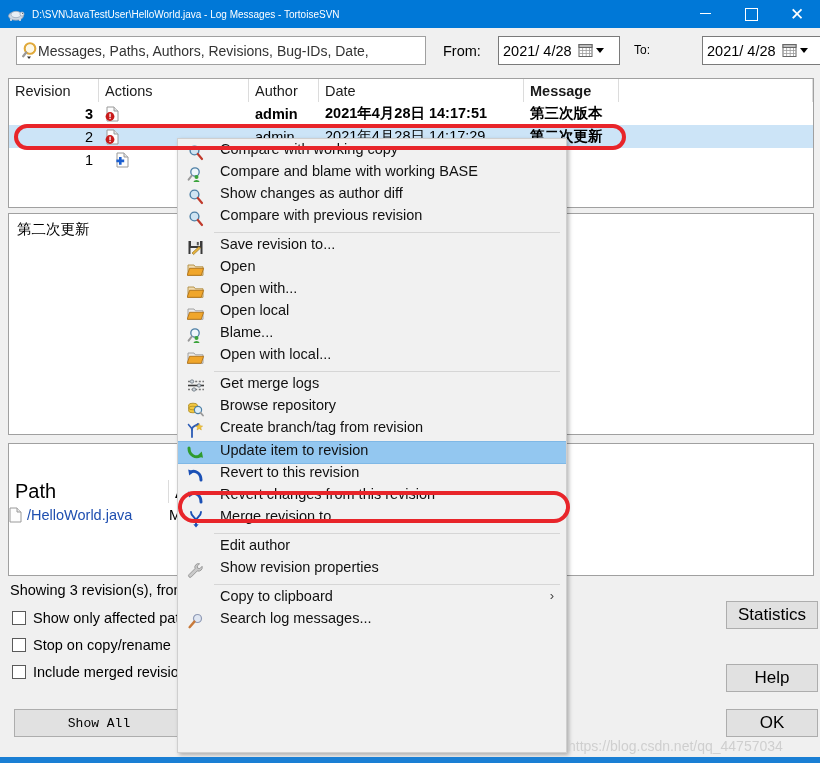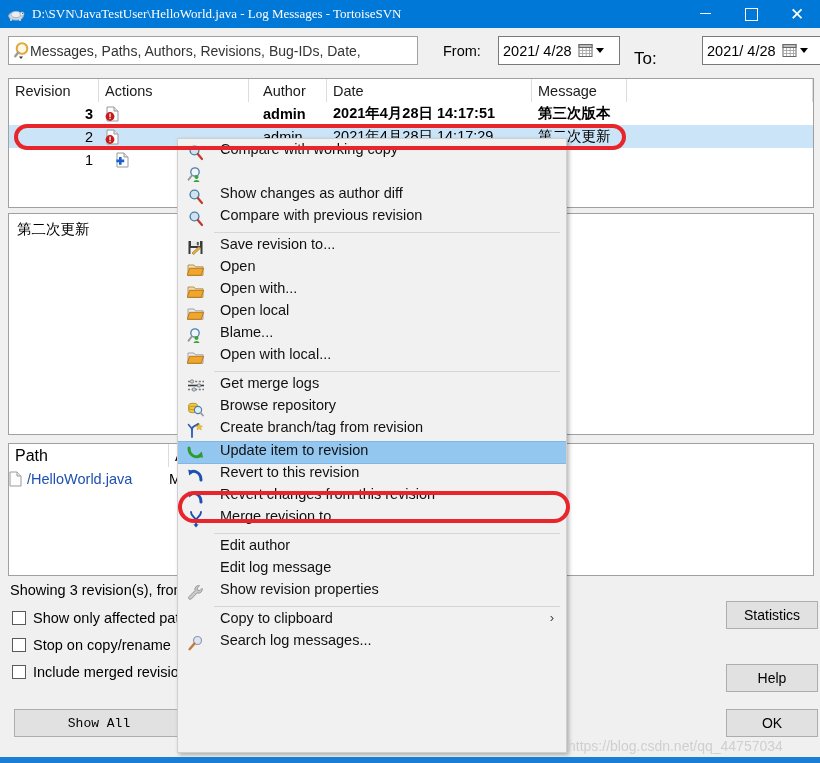--- a/index.html
+++ b/index.html
@@ -22,23 +22,23 @@
     position: absolute; left: 0; top: 0; width: 820px; height: 28px;
     background: #0078d7;
     display: flex; align-items: center;
   }
   .tb-icon {
     width: 20px; height: 20px; margin-left: 6px; margin-right: 6px;
     position: relative; flex: 0 0 auto;
   }
   .tb-icon svg { display: block; }
   .tb-title {
-    color: #ffffff; font-size: 13px; white-space: nowrap;
+    color: #ffffff; font-size: 10px; white-space: nowrap;
     letter-spacing: 0px; flex: 1 1 auto; overflow: hidden;
-    font-family: Liberation Serif, serif;
+    font-family: Liberation Sans, sans-serif;
   }
   .tb-buttons { display: flex; height: 28px; flex: 0 0 auto; }
   .tb-btn {
     width: 46px; height: 28px; display: flex; align-items: center;
     justify-content: center; color: #fff; font-size: 14px; cursor: default;
   }
   .tb-btn.min::after {
     content: ""; display: block; width: 11px; height: 1px; background: #fff;
     margin-bottom: 1px;
   }
@@ -46,39 +46,39 @@
     content: ""; display: block; width: 11px; height: 11px;
     border: 1px solid #fff;
   }
   .tb-btn.close { font-size: 17px; font-weight: 300; line-height: 1; }
 
   
   .filter-row {
     position: absolute; left: 0; top: 28px; width: 820px; height: 45px;
   }
   .search-box {
-    position: absolute; left: 8px; top: 8px; width: 410px; height: 29px;
+    position: absolute; left: 16px; top: 8px; width: 410px; height: 29px;
     background: #ffffff; border: 1px solid #a0a0a0;
     display: flex; align-items: center;
   }
   .search-icon { width: 24px; height: 24px; margin-left: 3px; flex: 0 0 auto; }
   .search-ph {
     font-size: 14px; color: #333; white-space: nowrap; overflow: hidden;
     margin-left: -6px;
   }
   .lbl-from {
     position: absolute; left: 443px; top: 15px; font-size: 14.5px; color: #000;
   }
   .date-from {
     position: absolute; left: 498px; top: 8px; width: 122px; height: 29px;
     background: #fff; border: 1px solid #7a7a7a;
     display: flex; align-items: center; padding-left: 4px;
   }
   .lbl-to {
-    position: absolute; left: 634px; top: 15px; font-size: 17px; color: #000; margin-top: 6px;
+    position: absolute; left: 634px; top: 15px; font-size: 12px; color: #000;
   }
   .date-to {
     position: absolute; left: 702px; top: 8px; width: 125px; height: 29px;
     background: #fff; border: 1px solid #7a7a7a;
     display: flex; align-items: center; padding-left: 4px;
   }
   .date-val { font-size: 14.5px; color: #000; white-space: nowrap; }
   .cal-ico { margin-left: 6px; width: 15px; height: 15px; flex: 0 0 auto; }
   .dd-arrow {
     margin-left: 3px; width: 0; height: 0;
@@ -99,40 +99,40 @@
     display: flex; align-items: center; padding: 8px 6px; }
   .lt-row {
     display: flex; height: 23px; font-size: 14.5px; align-items: center;
   }
   .lt-row .cell { height: 23px; display: flex; align-items: center; padding: 0 6px;
     overflow: hidden; white-space: nowrap; }
   .lt-row.selected { background: #cce4f7; }
   .lt-row.bold .cell { font-weight: bold; }
   .c-rev { width: 90px; justify-content: flex-end; }
   .c-act { width: 150px; }
-  .c-auth { width: 70px; margin-left: 8px; }
+  .c-auth { width: 70px; }
   .c-date { width: 205px; }
-  .c-msg  { width: 95px; }
+  .c-msg  { width: 95px; font-weight: bold; }
   .c-tail { flex: 1 1 auto; }
 
   .act-icons { display: flex; gap: 2px; align-items: center; }
 
   
   .msgpane {
     position: absolute; left: 8px; top: 213px; width: 806px; height: 222px;
     background: #ffffff; border: 1px solid #a0a0a0;
     padding: 6px 8px; font-size: 14.5px; color: #000;
   }
 
   
   .pathlist {
     position: absolute; left: 8px; top: 443px; width: 806px; height: 133px;
     background: #ffffff; border: 1px solid #a0a0a0; overflow: hidden;
   }
-  .pl-head { display: flex; height: 23px; font-size: 16px; align-items: center; }
+  .pl-head { display: flex; height: 23px; font-size: 20px; align-items: center; margin-top: 36px; }
   .pl-head .cell { height: 23px; display: flex; align-items: center; padding: 0 6px;
      border-right: 1px solid #dcdcdc; }
   .pl-row { display: flex; height: 23px; font-size: 14.5px; align-items: center; }
   .pl-row .cell { height: 23px; display: flex; align-items: center; padding: 0 0; }
   .p-path { width: 160px; }
   .p-act  { width: 80px; }
   .p-copy { flex: 1 1 auto; }
   .path-link { color: #1f4fb0; }
   .file-ico { width: 13px; height: 16px; margin-right: 5px; flex: 0 0 auto; }
 
@@ -148,21 +148,21 @@
   .chk .box {
     width: 14px; height: 14px; border: 1px solid #5a5a5a; background: #fff;
     margin-right: 7px; flex: 0 0 auto;
   }
   .chk1 { top: 610px; }
   .chk2 { top: 637px; }
   .chk3 { top: 664px; }
 
   .btn {
     position: absolute; background: #e1e1e1; border: 1px solid #adadad;
-    font-size: 14px; color: #000; display: flex;
+    font-size: 17px; color: #000; display: flex;
     align-items: center; justify-content: center; cursor: default;
     font-family: "Liberation Sans", sans-serif;
   }
   .btn-showall {
     left: 14px; top: 709px; width: 170px; height: 28px;
     font-family: "Liberation Mono", monospace; font-size: 13px;
   }
   .btn-stats { left: 726px; top: 601px; width: 92px; height: 28px; }
   .btn-help  { left: 726px; top: 664px; width: 92px; height: 28px; }
   .btn-ok    { left: 726px; top: 709px; width: 92px; height: 28px; }
@@ -428,20 +428,21 @@
 
     <div class="ctx-item">
       <span class="ico">
         <svg width="17" height="17" viewBox="0 0 17 17">
           <circle cx="8" cy="6" r="4.2" fill="#eef6fb" stroke="#4d7fa5" stroke-width="1.3"></circle>
           <line x1="4.8" y1="9.5" x2="1.6" y2="13.6" stroke="#999" stroke-width="2" stroke-linecap="round"></line>
           <circle cx="9.5" cy="11" r="2" fill="#3aa33a"></circle>
           <path d="M6.3 16 a3.4 3 0 0 1 6.4 0 z" fill="#3aa33a"></path>
         </svg>
       </span>
+      <span class="lab">Compare and blame with working BASE</span>
     </div>
 
     <div class="ctx-item">
       <span class="ico">
         <svg width="17" height="17" viewBox="0 0 17 17">
           <circle cx="7.5" cy="6.5" r="4.4" fill="#cfe4f2" stroke="#4d7fa5" stroke-width="1.4"></circle>
           <line x1="10.8" y1="10" x2="15" y2="15" stroke="#c0392b" stroke-width="2.2" stroke-linecap="round"></line>
         </svg>
       </span>
       <span class="lab">Show changes as author diff</span>
@@ -606,24 +607,20 @@
       <span class="lab">Merge revision to...</span>
     </div>
 
     <div class="ctx-sep"></div>
 
     <div class="ctx-item">
       <span class="ico"></span>
       <span class="lab">Edit author</span>
     </div>
 
-    <div class="ctx-item">
-      <span class="ico"></span>
-      <span class="lab">Edit log message</span>
-    </div>
 
     <div class="ctx-item">
       <span class="ico">
         <svg width="17" height="17" viewBox="0 0 17 17">
           <path d="M12.6 1.8 a3.7 3.7 0 0 0 -4.6 4.8 l-6 6 a1.6 1.6 0 0 0 2.3 2.3 l6 -6 a3.7 3.7 0 0 0 4.8 -4.6 l-2.3 2.3 -2.2 -0.4 -0.4 -2.2 z" fill="#c9c9c9" stroke="#8c8c8c" stroke-width="0.8"></path>
         </svg>
       </span>
       <span class="lab">Show revision properties</span>
     </div>
 

